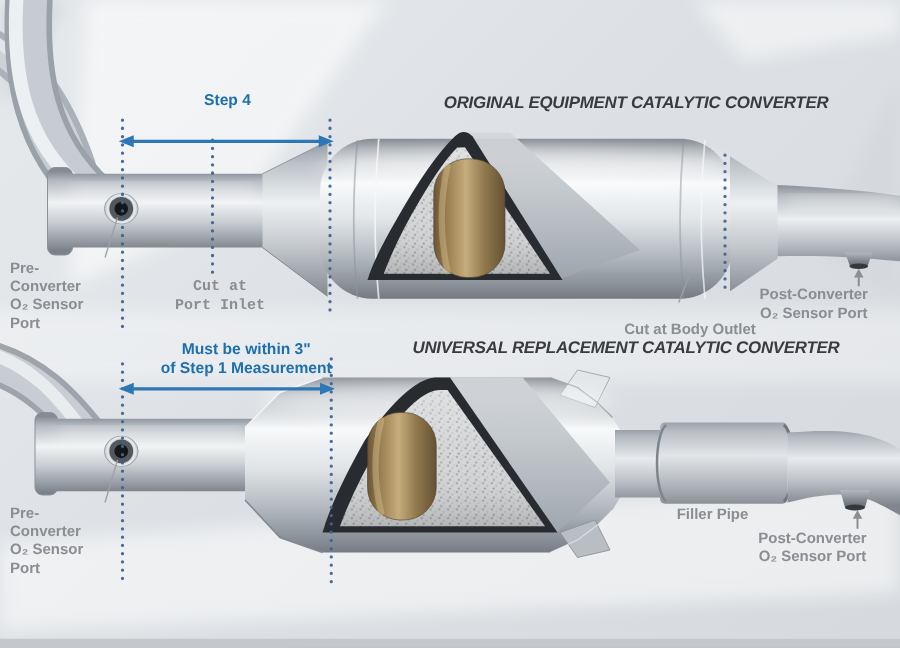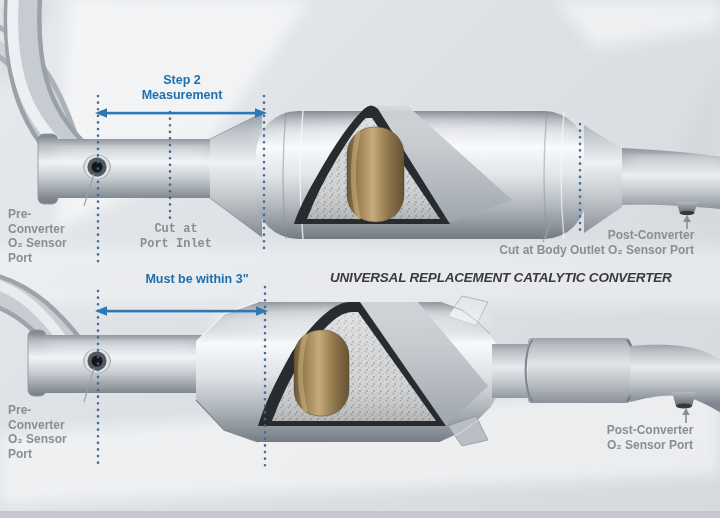--- a/index.html
+++ b/index.html
@@ -261,57 +261,59 @@
     <line x1="687" y1="229" x2="687" y2="221" stroke="#8b8f94" stroke-width="1.6"></line>
     <polygon points="687,215 683.2,222 690.8,222" fill="#8b8f94"></polygon>
   </g>
   <g>
     <line x1="686" y1="423" x2="686" y2="414" stroke="#8b8f94" stroke-width="1.6"></line>
     <polygon points="686,408 682.2,415 689.8,415" fill="#8b8f94"></polygon>
   </g>
   <rect x="0" y="511" width="720" height="7" fill="#c4c8cc"></rect>
 </svg>
 
+<div class="lbl title" style="left:355px;top:74px;width:306px;">ORIGINAL EQUIPMENT CATALYTIC CONVERTER</div>
 
 <div class="lbl blue" style="left:112px;top:73px;width:140px;">
-  <span>Step 2</span>
-  <span>Measurement</span>
+  <span>Step 4</span>
 </div>
 
 <div class="lbl gray right" style="left:8px;top:207px;width:80px;">
   <span>Pre-</span>
   <span>Converter</span>
   <span>O₂ Sensor</span>
   <span>Port</span>
 </div>
 
 <div class="lbl gray center" style="left:136px;top:222px;width:80px;font-family:Liberation Mono, monospace;">
   <span>Cut at</span>
   <span>Port Inlet</span>
 </div>
 
-<div class="lbl gray center" style="left:482px;top:243px;width:140px;text-align:center;">Cut at Body Outlet</div>
+<div class="lbl gray center" style="left:482px;top:256px;width:140px;text-align:center;">Cut at Body Outlet</div>
 
 <div class="lbl gray center" style="left:591px;top:228px;width:120px;">
   <span>Post-Converter</span>
   <span>O₂ Sensor Port</span>
 </div>
 
 <div class="lbl title" style="left:330px;top:270px;width:320px;font-style:italic;">UNIVERSAL REPLACEMENT CATALYTIC CONVERTER</div>
 
 <div class="lbl blue" style="left:97px;top:272px;width:200px;">
   <span>Must be within 3"</span>
+  <span>of Step 1 Measurement</span>
 </div>
 
 <div class="lbl gray right" style="left:8px;top:403px;width:80px;">
   <span>Pre-</span>
   <span>Converter</span>
   <span>O₂ Sensor</span>
   <span>Port</span>
 </div>
 
+<div class="lbl gray center" style="left:510px;top:404px;width:120px;">Filler Pipe</div>
 
 <div class="lbl gray center" style="left:590px;top:423px;width:120px;">
   <span>Post-Converter</span>
   <span>O₂ Sensor Port</span>
 </div>
 
 </div>
 
 </body></html>

